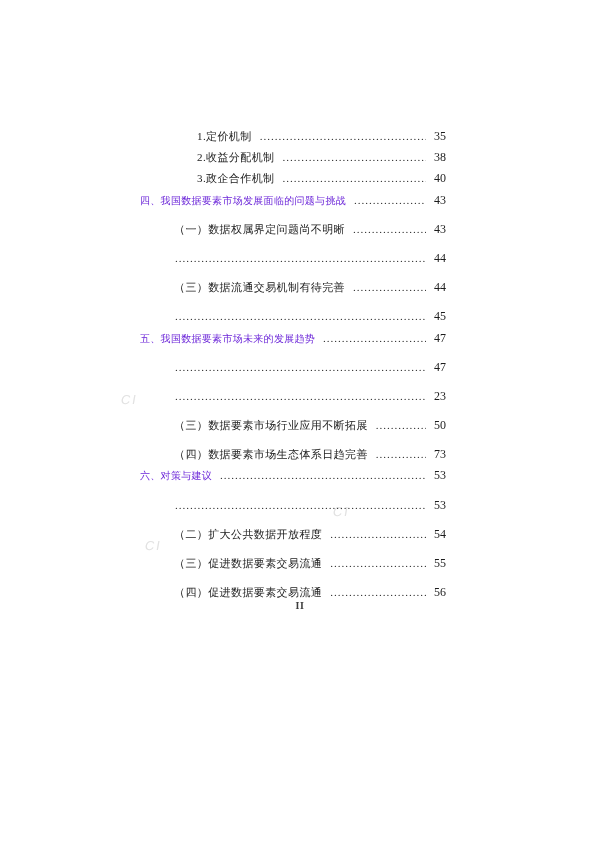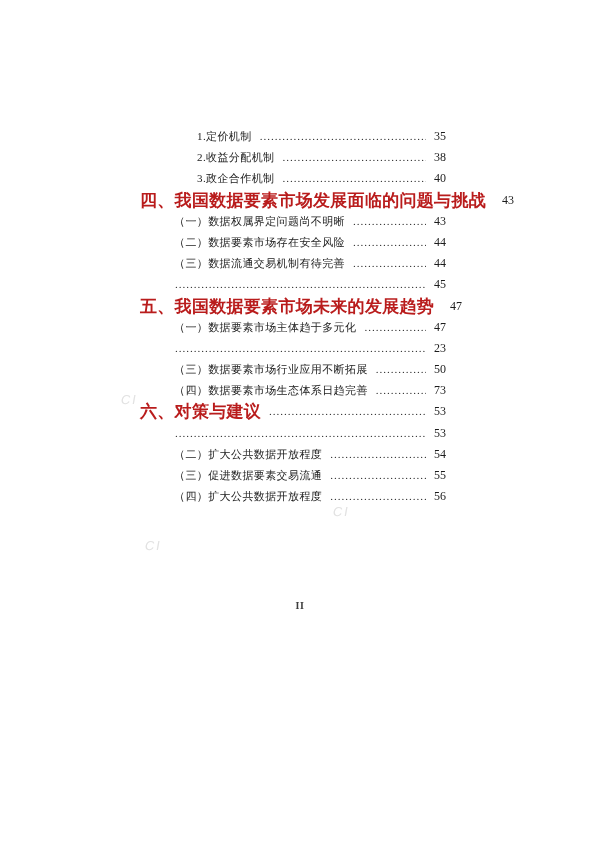--- a/index.html
+++ b/index.html
@@ -50,27 +50,27 @@
   }
   .toc-row .page {
     flex: none;
     font-family: "Liberation Serif", serif;
     font-size: 12px;
     color: #1c1c1c;
     text-align: right;
   }
   .toc-row.lvl1 .label {
     font-family: "Liberation Sans", sans-serif;
-    font-weight: bold;
-    font-size: 17px;
-    color: #b91c1c;
+    font-weight: normal;
+    font-size: 10px;
+    color: #6d28d9;
     letter-spacing: 0.3px;
   }
   .toc-row.lvl1 .page { font-weight: normal; }
-  .toc-row.lvl2 { padding-left: 34px; }
+  .toc-row.lvl2 { padding-left: 34px; margin-top: 8px; }
   .toc-row.lvl2 .label {
     font-family: "Liberation Serif", serif;
     font-size: 11px;
     color: #222222;
     letter-spacing: 0.4px;
   }
   .toc-row.lvl3 { padding-left: 57px; }
   .toc-row.lvl3 .label {
     font-family: "Liberation Serif", serif;
     font-size: 11px;
@@ -133,40 +133,38 @@
     <span class="label">四、我国数据要素市场发展面临的问题与挑战</span>
     <span class="leader">......................................................................................................................................................</span>
     <span class="page">43</span>
   </div>
       <div class="toc-row lvl2">
     <span class="label">（一）数据权属界定问题尚不明晰</span>
     <span class="leader">......................................................................................................................................................</span>
     <span class="page">43</span>
   </div>
       <div class="toc-row lvl2">
-    <span class="label">（二）数据要素市场存在安全风险</span>
     <span class="leader">......................................................................................................................................................</span>
     <span class="page">44</span>
   </div>
       <div class="toc-row lvl2">
     <span class="label">（三）数据流通交易机制有待完善</span>
     <span class="leader">......................................................................................................................................................</span>
     <span class="page">44</span>
   </div>
       <div class="toc-row lvl2">
     <span class="leader">......................................................................................................................................................</span>
     <span class="page">45</span>
   </div>
       <div class="toc-row lvl1">
     <span class="label">五、我国数据要素市场未来的发展趋势</span>
     <span class="leader">......................................................................................................................................................</span>
     <span class="page">47</span>
   </div>
       <div class="toc-row lvl2">
-    <span class="label">（一）数据要素市场主体趋于多元化</span>
     <span class="leader">......................................................................................................................................................</span>
     <span class="page">47</span>
   </div>
       <div class="toc-row lvl2">
     <span class="leader">......................................................................................................................................................</span>
     <span class="page">23</span>
   </div>
       <div class="toc-row lvl2">
     <span class="label">（三）数据要素市场行业应用不断拓展</span>
     <span class="leader">......................................................................................................................................................</span>
@@ -190,21 +188,21 @@
     <span class="label">（二）扩大公共数据开放程度</span>
     <span class="leader">......................................................................................................................................................</span>
     <span class="page">54</span>
   </div>
       <div class="toc-row lvl2">
     <span class="label">（三）促进数据要素交易流通</span>
     <span class="leader">......................................................................................................................................................</span>
     <span class="page">55</span>
   </div>
       <div class="toc-row lvl2">
-    <span class="label">（四）扩大公共数据开放程度</span>
+    <span class="label">（四）促进数据要素交易流通</span>
     <span class="leader">......................................................................................................................................................</span>
     <span class="page">56</span>
   </div>
     </div>
 
   <div class="footer-pagenum">II</div>
 
 </div>
 
 </body></html>

